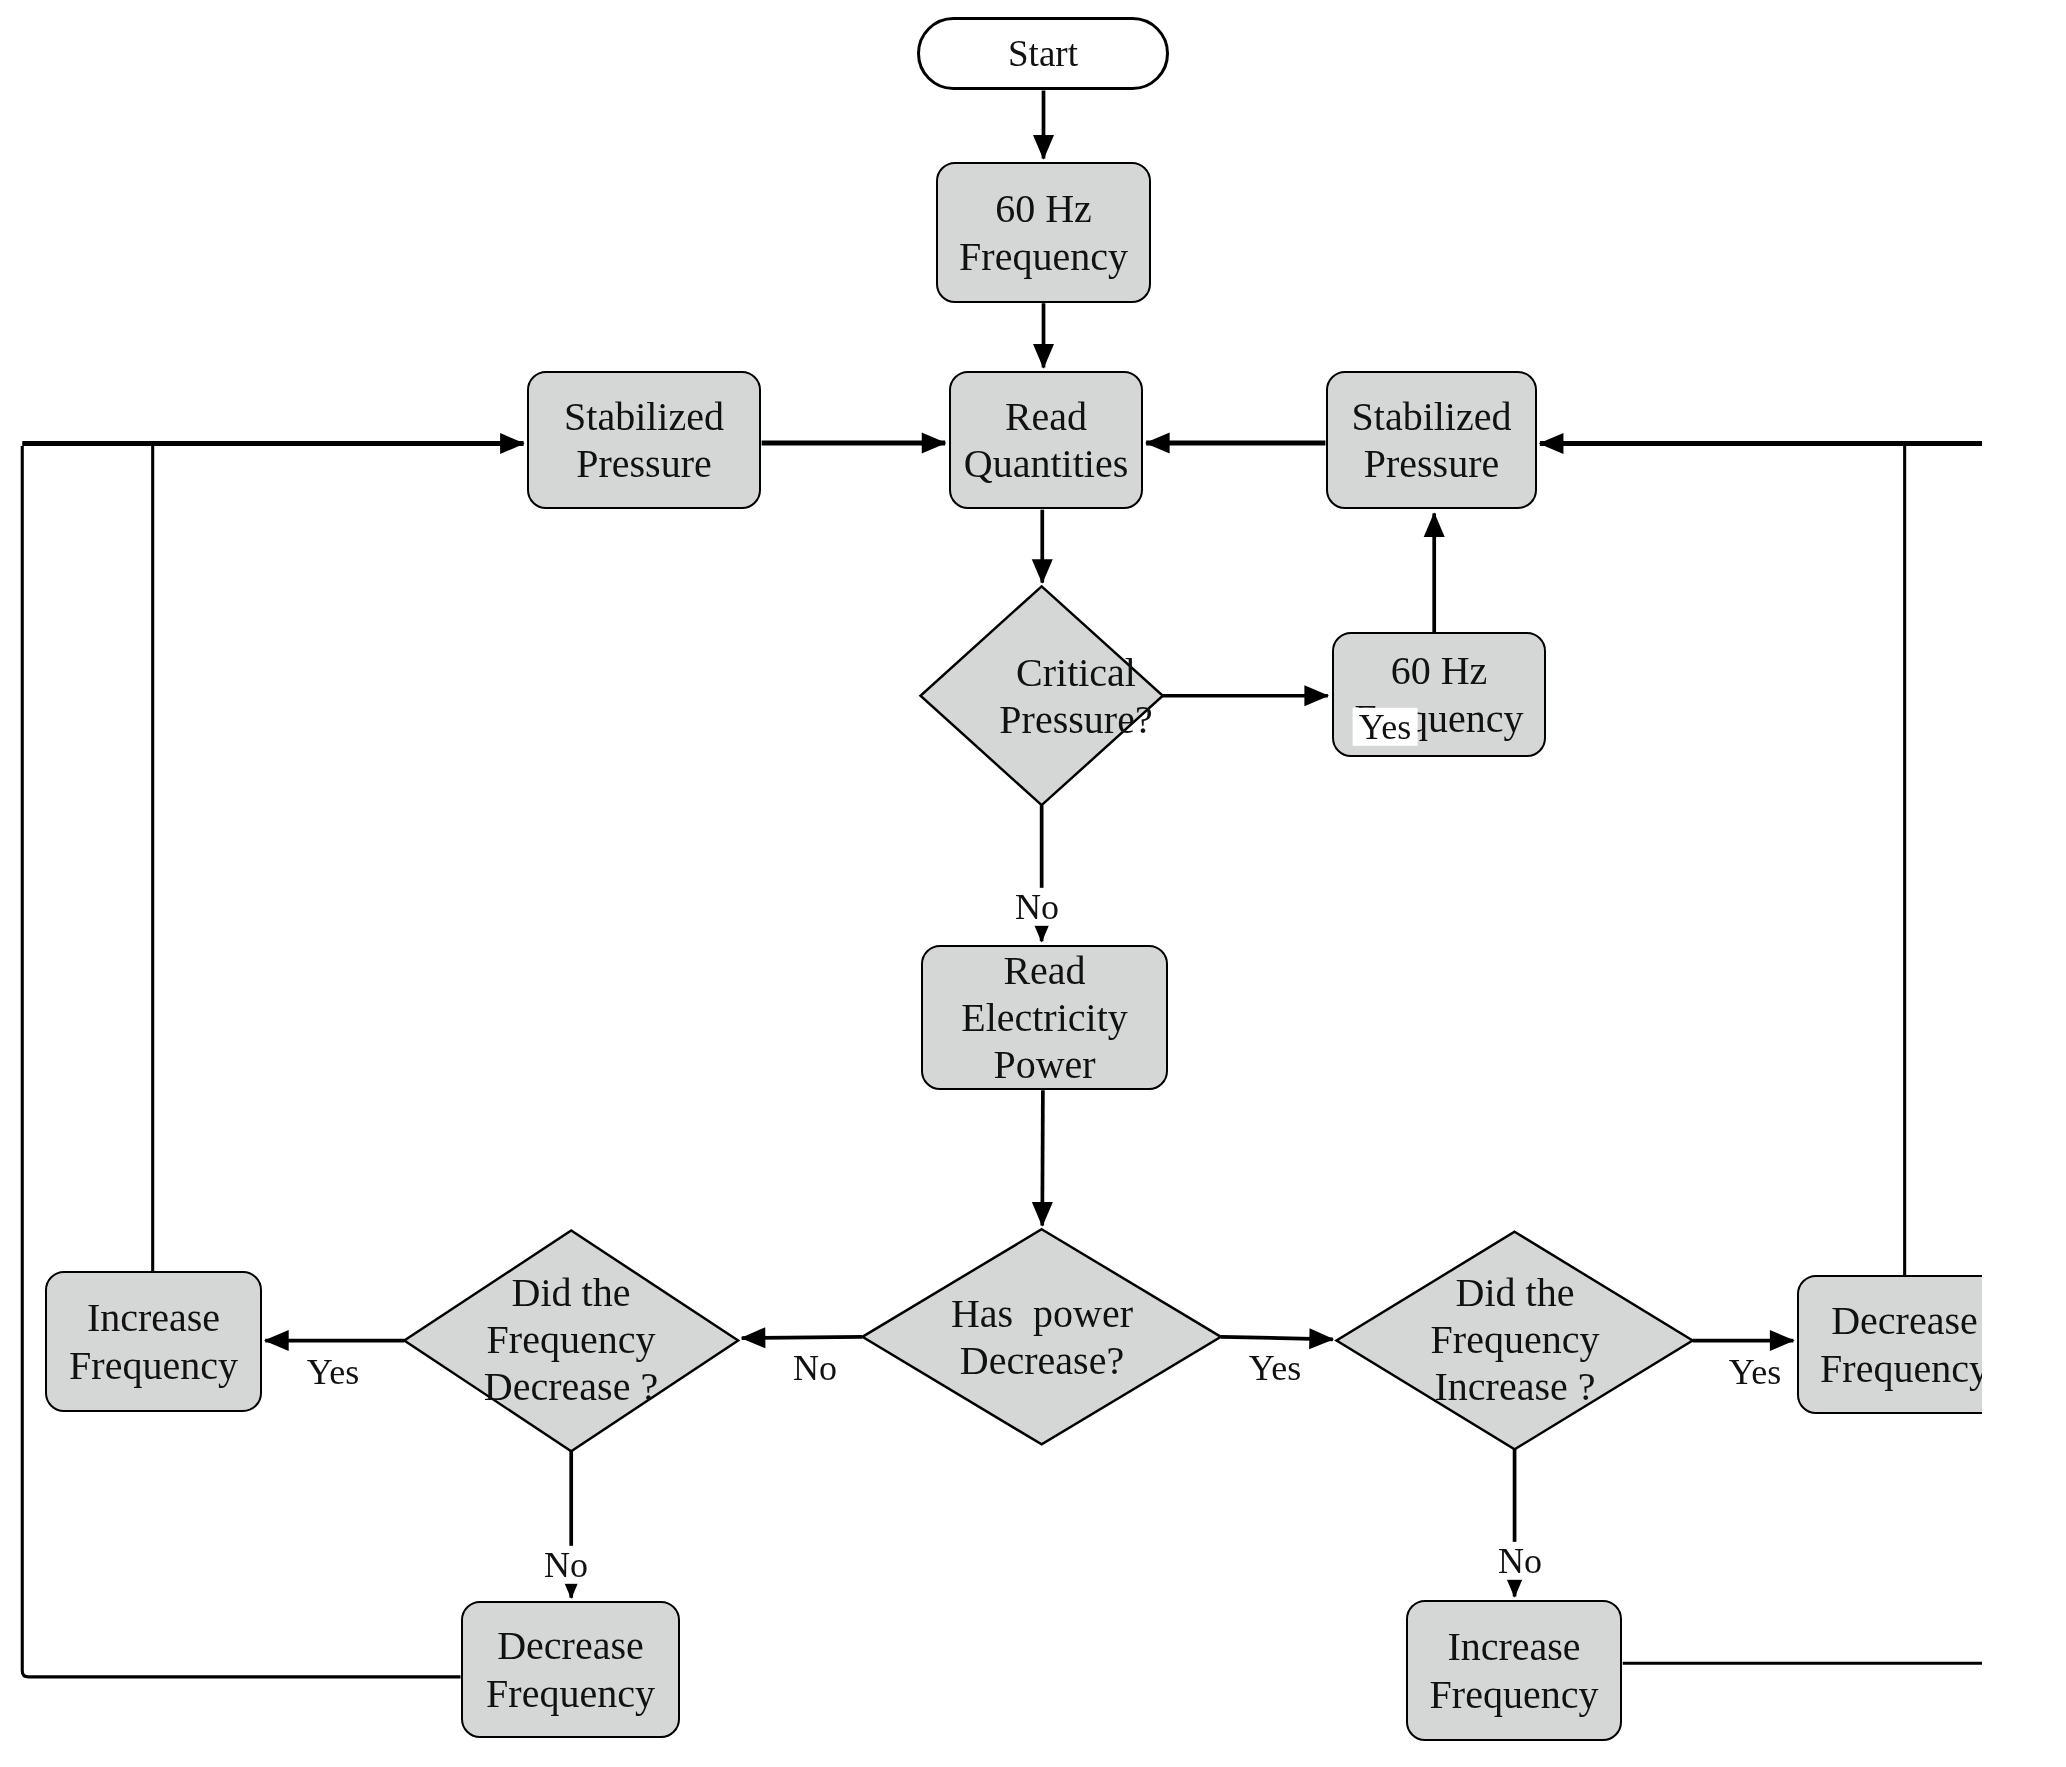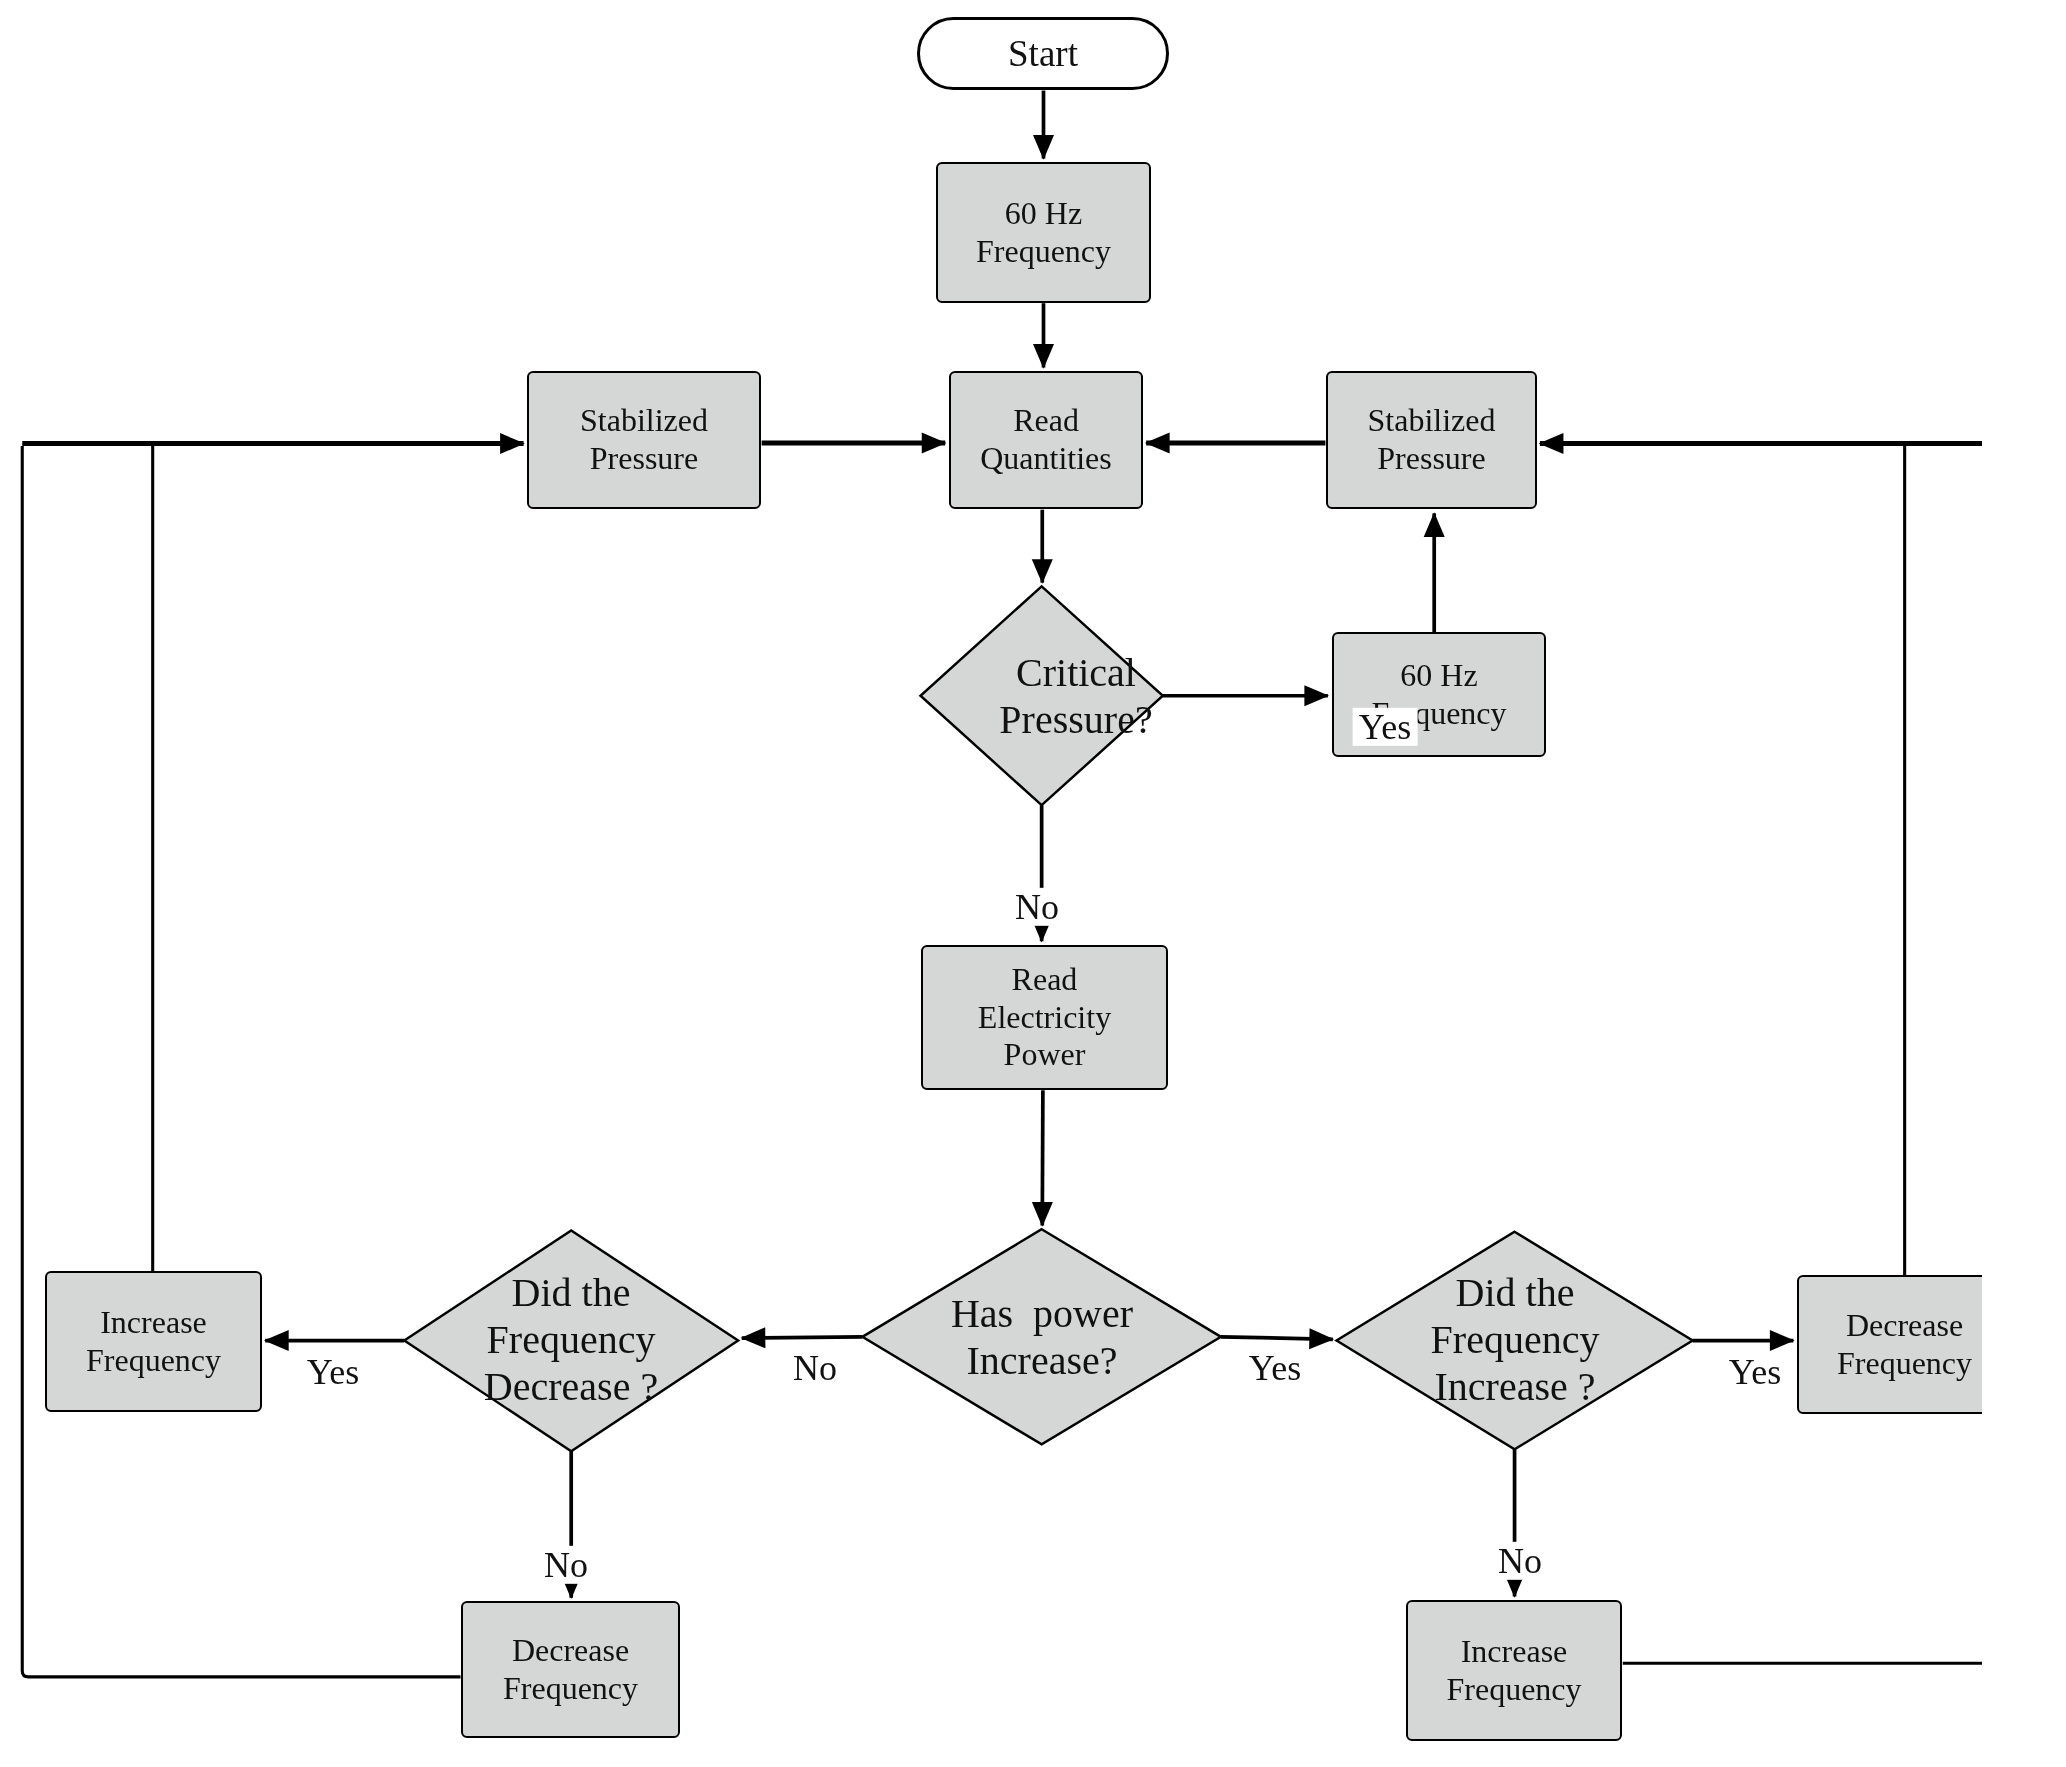--- a/index.html
+++ b/index.html
@@ -34,23 +34,23 @@
   #arrowhead path { fill: var(--line-color, #000000); }
   .node {
     position: absolute;
     box-sizing: border-box;
     display: flex;
     align-items: center;
     justify-content: center;
     text-align: center;
     white-space: pre-wrap;
     border: 2.5px solid var(--node-border, #000000);
-    border-radius: 6px;
+    border-radius: 19px;
     background: var(--node-fill, #d5d7d6);
-    font-size: 32px;
+    font-size: 40px;
     line-height: 1.18;
   }
   .node.terminator {
     border-radius: 43px;
     background: var(--start-fill, #ffffff);
     border-width: 3.1px;
     font-size: 37px;
   }
   .dlabel {
     position: absolute;
@@ -140,21 +140,21 @@
 
   <div class="node" style="left:461px; top:1601px; width:219px; height:137px;"><span>Decrease
 Frequency</span></div>
 
   <div class="node" style="left:1406px; top:1600px; width:216px; height:141px;"><span>Increase
 Frequency</span></div>
 
   <div class="dlabel" style="left:1076px; top:696px;">Critical
 Pressure?</div>
   <div class="dlabel" style="left:1042px; top:1337px;">Has  power
-Increase?</div>
+Decrease?</div>
   <div class="dlabel" style="left:571px; top:1340px;">Did the
 Frequency
 Decrease ?</div>
   <div class="dlabel" style="left:1515px; top:1340px;">Did the
 Frequency
 Increase ?</div>
 
   <div class="elabel" style="left:1385px; top:694px;">Yes</div>
   <div class="elabel" style="left:1037px; top:874px;">No</div>
   <div class="elabel" style="left:815px; top:1335px;">No</div>

